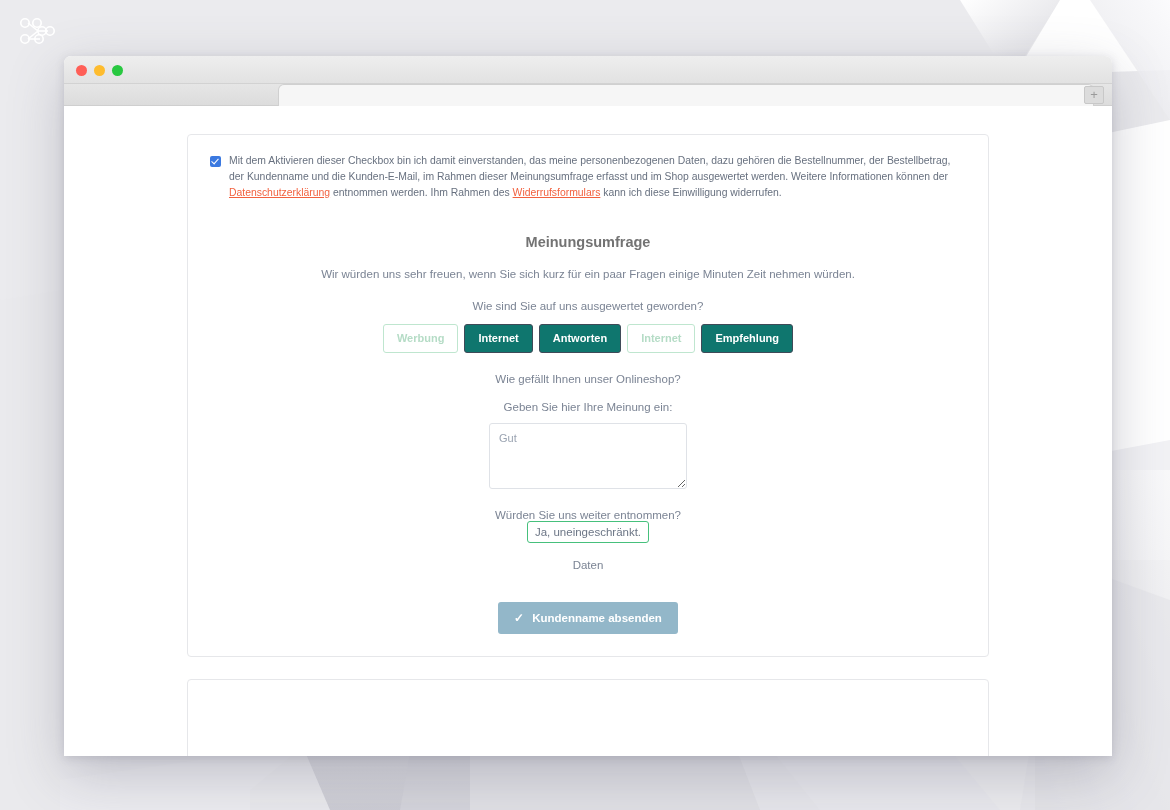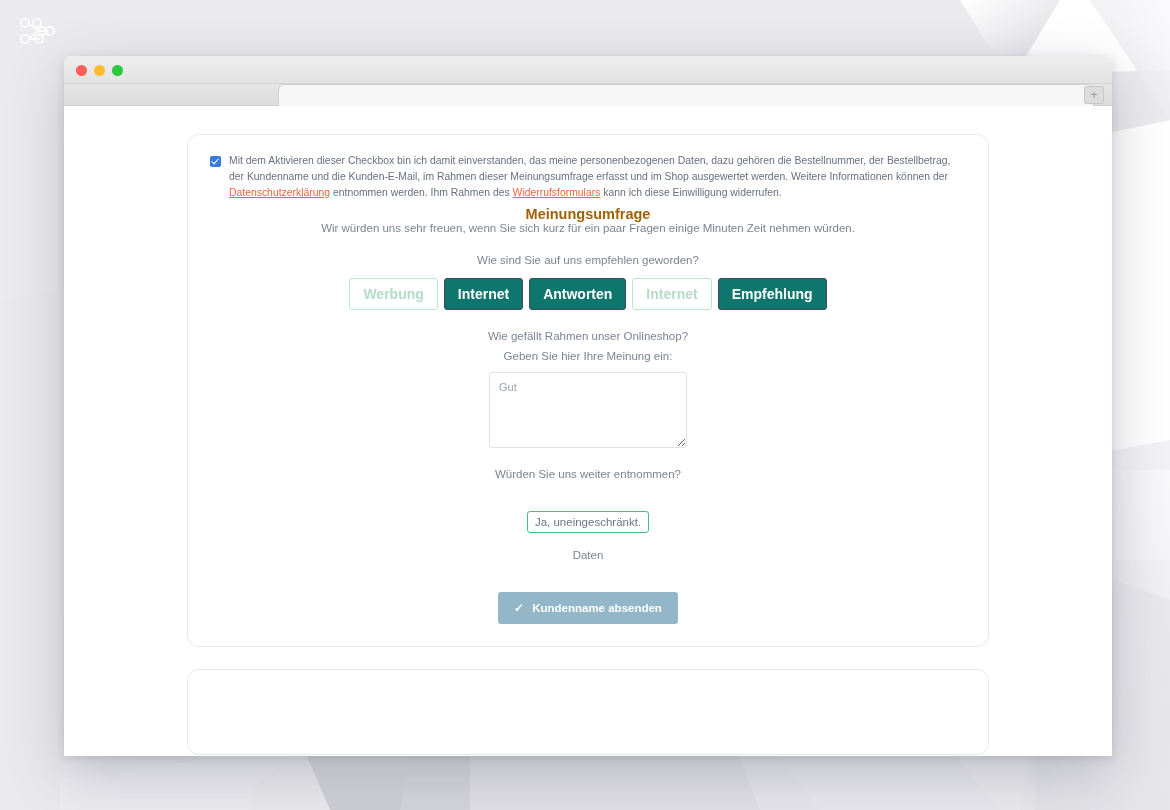--- a/index.html
+++ b/index.html
@@ -91,21 +91,21 @@
     left: 93px; top: 0;
     width: 862px;
     min-height: 650px;
     background: #ffffff;
   }
   .page-inner { padding: 28px 30px 0 30px; }
 
   
   .card {
     border: 1px solid #e6e7ea;
-    border-radius: 12px;
+    border-radius: 4px;
     background: #fff;
     padding: 18px 22px 22px 22px;
   }
   .card + .card { margin-top: 22px; }
 
   
   .consent { display: flex; align-items: flex-start; gap: 8px; }
   .cbx {
     flex: 0 0 auto;
     width: 11px; height: 11px;
@@ -132,76 +132,77 @@
   .consent-text a {
     color: #f2613f;
     text-decoration: underline;
   }
 
   
   .survey { text-align: center; }
   .survey h2 {
     font-size: 14.5px;
     font-weight: bold;
-    color: #a16207;
-    margin-top: 6px;
+    color: #737373;
+    margin-top: 34px;
   }
   .lead {
     font-size: 11.5px;
     color: #7b8494;
+    margin-top: 18px;
   }
   .q {
     font-size: 11.5px;
     color: #7b8494;
     margin-top: 20px;
   }
-  .q.tight { margin-top: 8px; }
+  .q.tight { margin-top: 16px; }
 
   .choice-row {
     margin-top: 12px;
     display: flex;
     justify-content: center;
     gap: 6px;
   }
   .choice {
-    font-size: 14px;
+    font-size: 11px;
     font-weight: bold;
     padding: 8px 13px;
     border-radius: 3px;
     cursor: pointer;
     line-height: 1;
   }
   .choice.off {
     background: #ffffff;
     border: 1px solid #bfe6cf;
     color: #b5dcc6;
   }
   .choice.on {
     background: #0f766e;
     border: 1px solid #3f4a58;
     color: #ffffff;
   }
 
   .ta-wrap { margin-top: 10px; display: flex; justify-content: center; }
   textarea.opinion {
     width: 198px;
-    height: 76px;
+    height: 66px;
     border: 1px solid #dfe2e7;
     border-radius: 3px;
     padding: 8px 9px;
     font-family: "Liberation Sans", sans-serif;
     font-size: 11px;
     color: #5e6878;
     resize: vertical;
     outline: none;
     background: #fff;
   }
   textarea.opinion::placeholder { color: #9aa3b1; }
 
-  .rec-list { margin-top: 31px; text-align: center; }
+  .rec-list { margin-top: 0; text-align: center; }
   .rec {
     font-size: 11.5px;
     color: #7b8494;
     padding: 4px 7px;
     display: inline-block;
     cursor: pointer;
     border: 1px solid transparent;
     border-radius: 3px;
   }
   .rec.sel {
@@ -321,31 +322,31 @@
             <div class="cbx"></div>
             <div class="consent-text">
               <span>Mit dem Aktivieren dieser Checkbox bin ich damit einverstanden, das meine personenbezogenen Daten, dazu gehören die Bestellnummer, der Bestellbetrag, der Kundenname und die Kunden-E-Mail, im Rahmen dieser Meinungsumfrage erfasst und im Shop ausgewertet werden. Weitere Informationen können der </span><a href="#">Datenschutzerklärung</a><span> entnommen werden. Ihm Rahmen des </span><a href="#">Widerrufsformulars</a><span> kann ich diese Einwilligung widerrufen.</span>
             </div>
           </div>
 
           <div class="survey">
             <h2>Meinungsumfrage</h2>
             <div class="lead">Wir würden uns sehr freuen, wenn Sie sich kurz für ein paar Fragen einige Minuten Zeit nehmen würden.</div>
 
-            <div class="q">Wie sind Sie auf uns empfehlen geworden?</div>
+            <div class="q">Wie sind Sie auf uns ausgewertet geworden?</div>
 
             <div class="choice-row">
               <div class="choice off">Werbung</div>
               <div class="choice on">Internet</div>
               <div class="choice on">Antworten</div>
               <div class="choice off">Internet</div>
               <div class="choice on">Empfehlung</div>
             </div>
 
-            <div class="q">Wie gefällt Rahmen unser Onlineshop?</div>
+            <div class="q">Wie gefällt Ihnen unser Onlineshop?</div>
             <div class="q tight">Geben Sie hier Ihre Meinung ein:</div>
 
             <div class="ta-wrap">
               <textarea class="opinion" placeholder="Gut" style=""></textarea>
             </div>
 
             <div class="q">Würden Sie uns weiter entnommen?</div>
 
             <div class="rec-list">
               <div class="rec-row">

